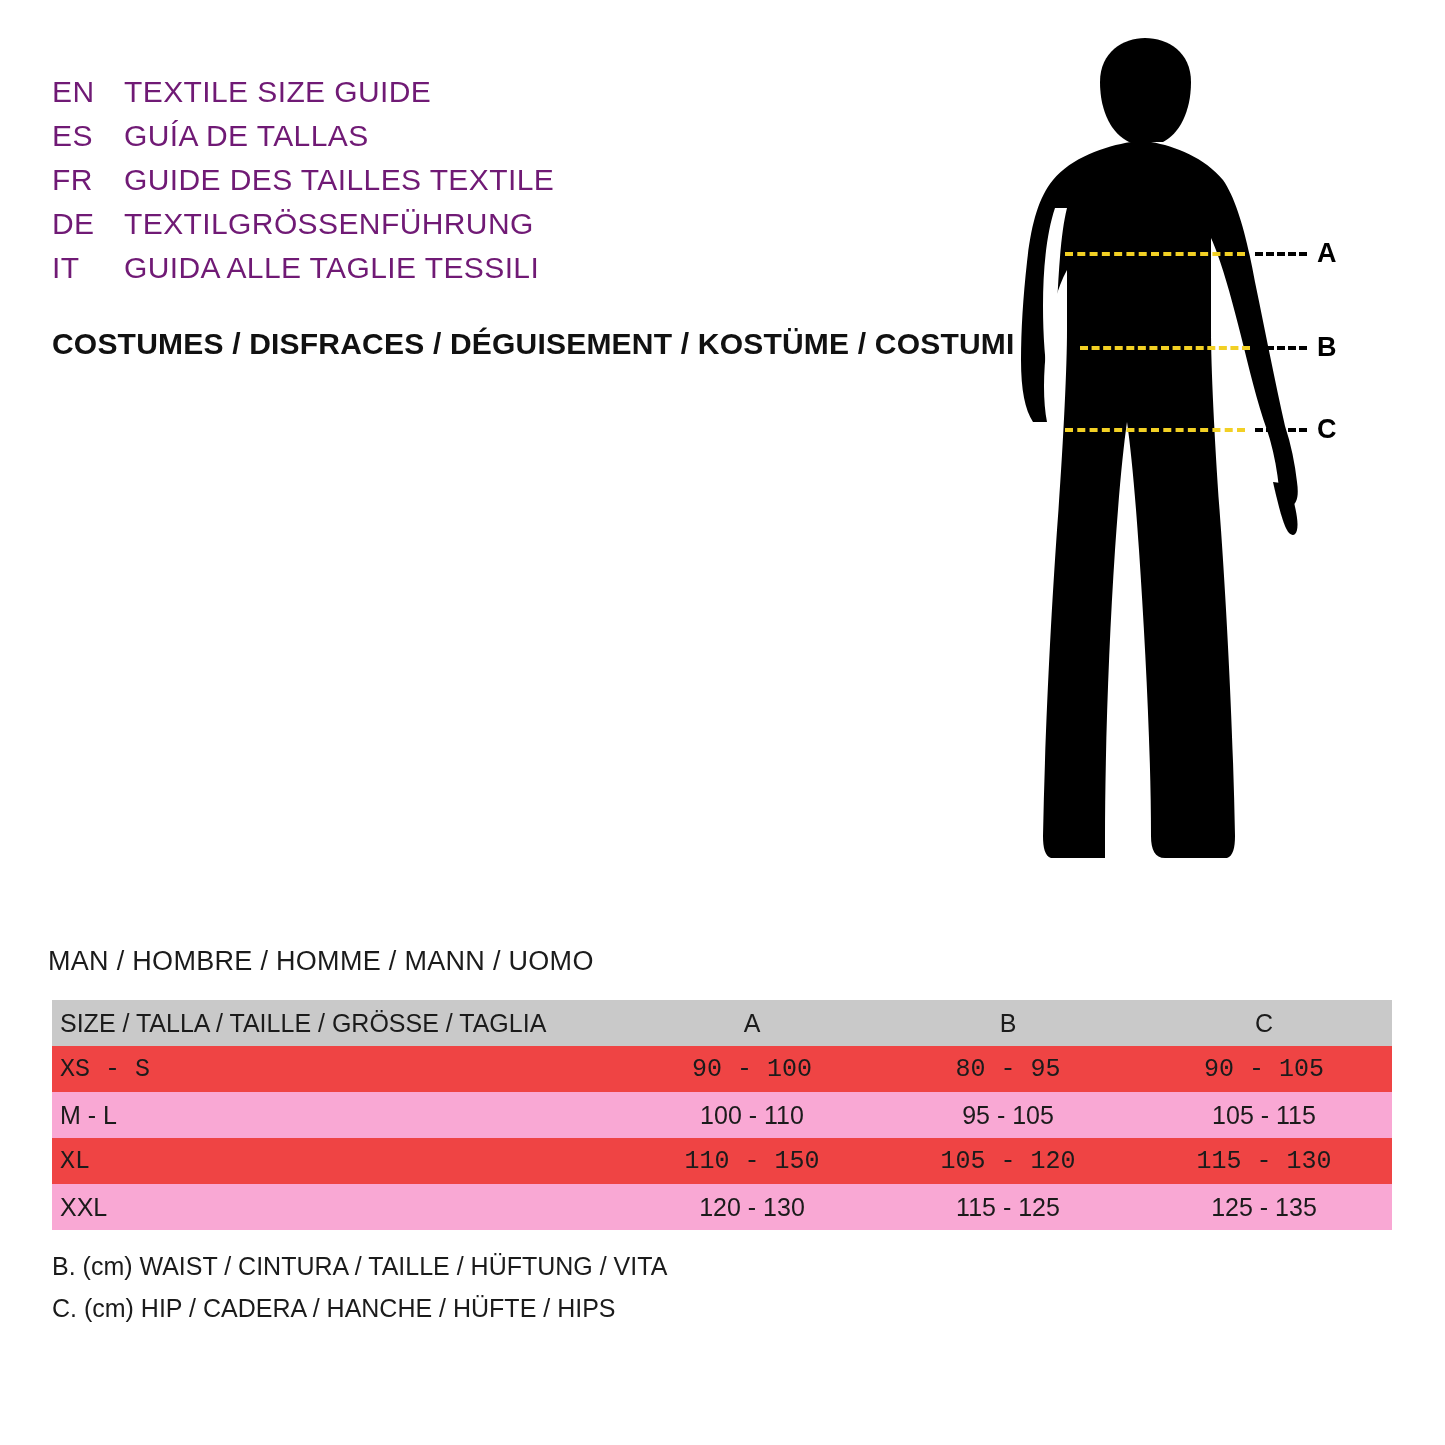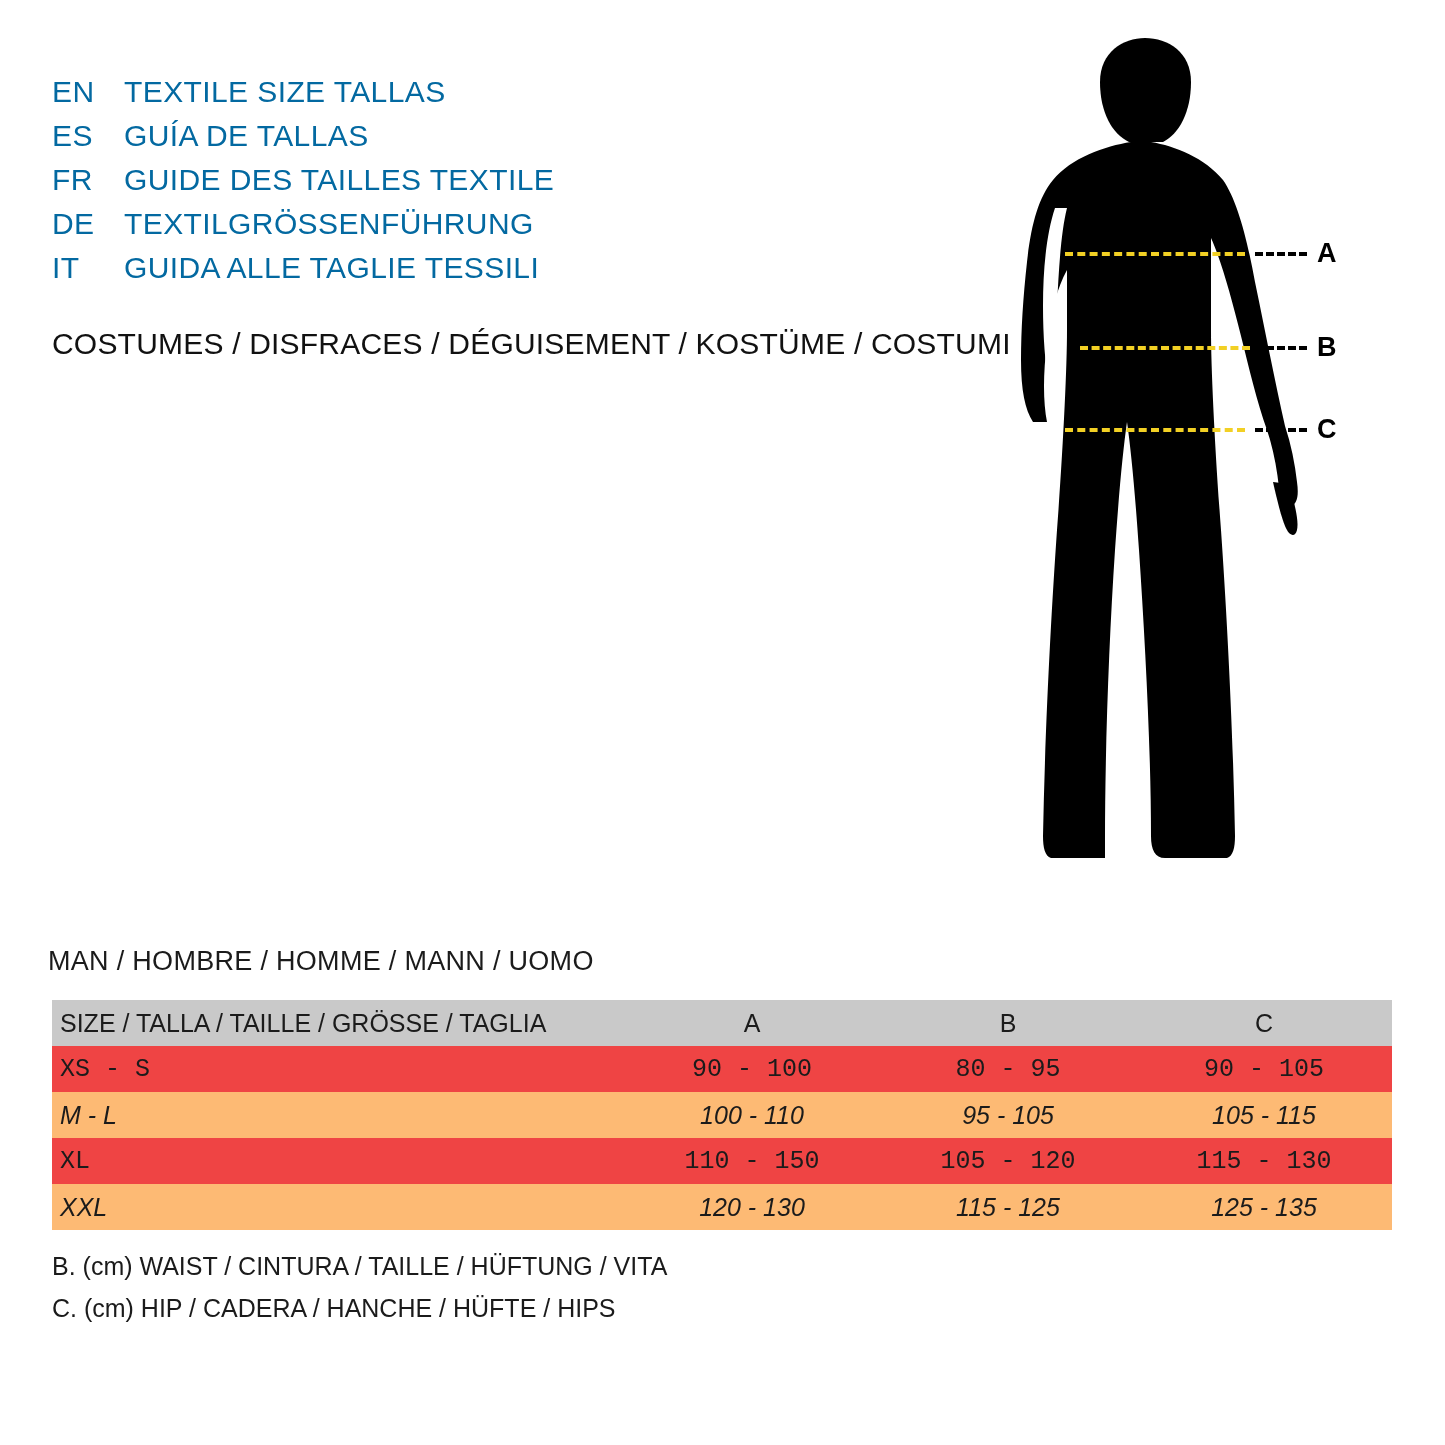--- a/index.html
+++ b/index.html
@@ -22,36 +22,36 @@
     left: 52px;
     top: 70px;
     width: 960px;
   }
   .lang-row {
     display: flex;
     align-items: baseline;
     font-size: 30px;
     line-height: 44px;
     letter-spacing: 0.4px;
-    color: #0369a1;
+    color: #701a75;
   }
   .lang-code {
     width: 72px;
     flex: 0 0 72px;
   }
   .lang-text {
     flex: 1 1 auto;
   }
 
   .costumes-line {
     position: absolute;
     left: 52px;
     top: 327px;
     font-size: 30px;
-    font-weight: normal;
+    font-weight: bold;
     letter-spacing: 0.2px;
     color: #111111;
   }
 
   
   .figure-area {
     position: absolute;
     left: 955px;
     top: 30px;
     width: 420px;
@@ -106,39 +106,39 @@
   table.size-table thead tr {
     background: #c9c9c9;
   }
   table.size-table th.size-col,
   table.size-table td.size-col {
     text-align: left;
     padding-left: 8px;
     width: 560px;
   }
   table.size-table tbody tr.odd { background: #ef4444; font-family: Liberation Mono, monospace; }
-  table.size-table tbody tr.even { background: #fdba74; font-style: italic; }
+  table.size-table tbody tr.even { background: #f9a8d4; }
 
   
   .legend {
     position: absolute;
     left: 52px;
     top: 1245px;
     font-size: 25px;
     line-height: 42px;
     color: #1b1b1b;
   }
 </style>
 </head>
 <body>
 
 <div class="lang-block">
   <div class="lang-row">
     <span class="lang-code">EN</span>
-    <span class="lang-text">TEXTILE SIZE TALLAS</span>
+    <span class="lang-text">TEXTILE SIZE GUIDE</span>
   </div>
   <div class="lang-row">
     <span class="lang-code">ES</span>
     <span class="lang-text">GUÍA DE TALLAS</span>
   </div>
   <div class="lang-row">
     <span class="lang-code">FR</span>
     <span class="lang-text">GUIDE DES TAILLES TEXTILE</span>
   </div>
   <div class="lang-row">

